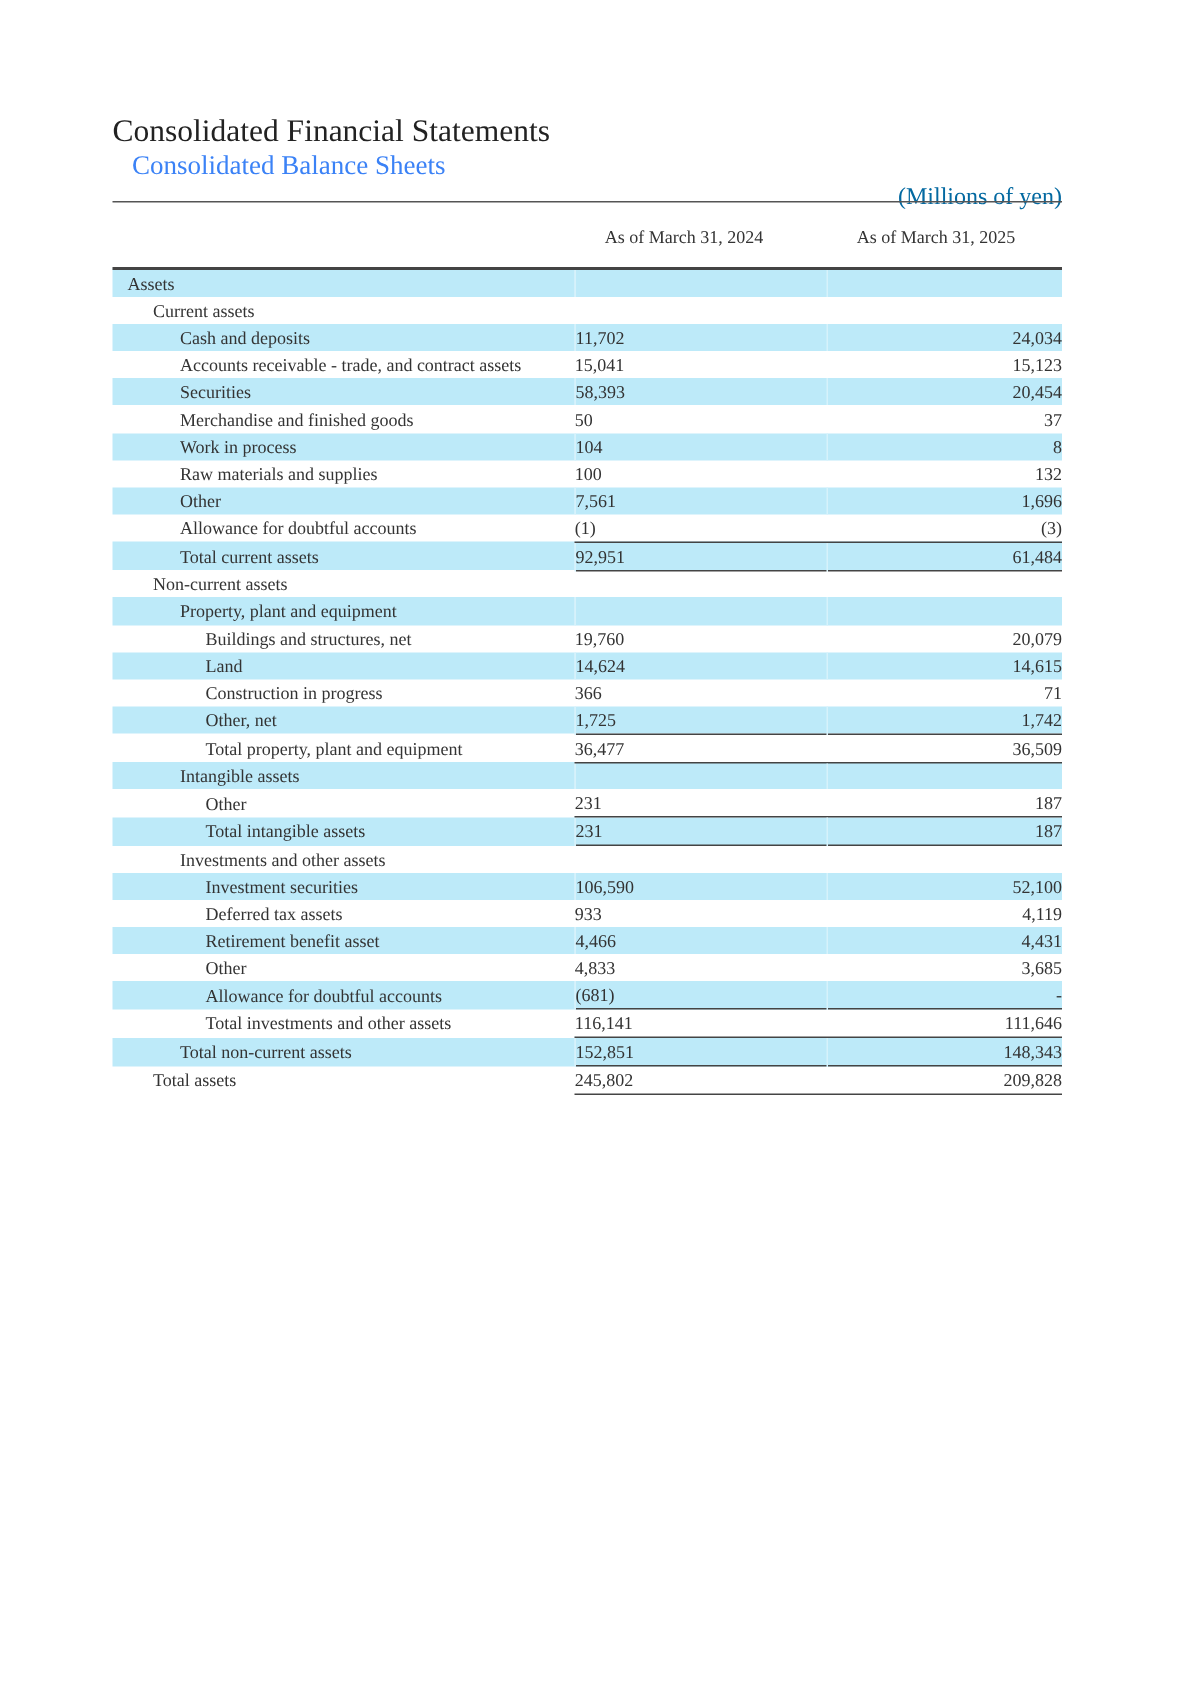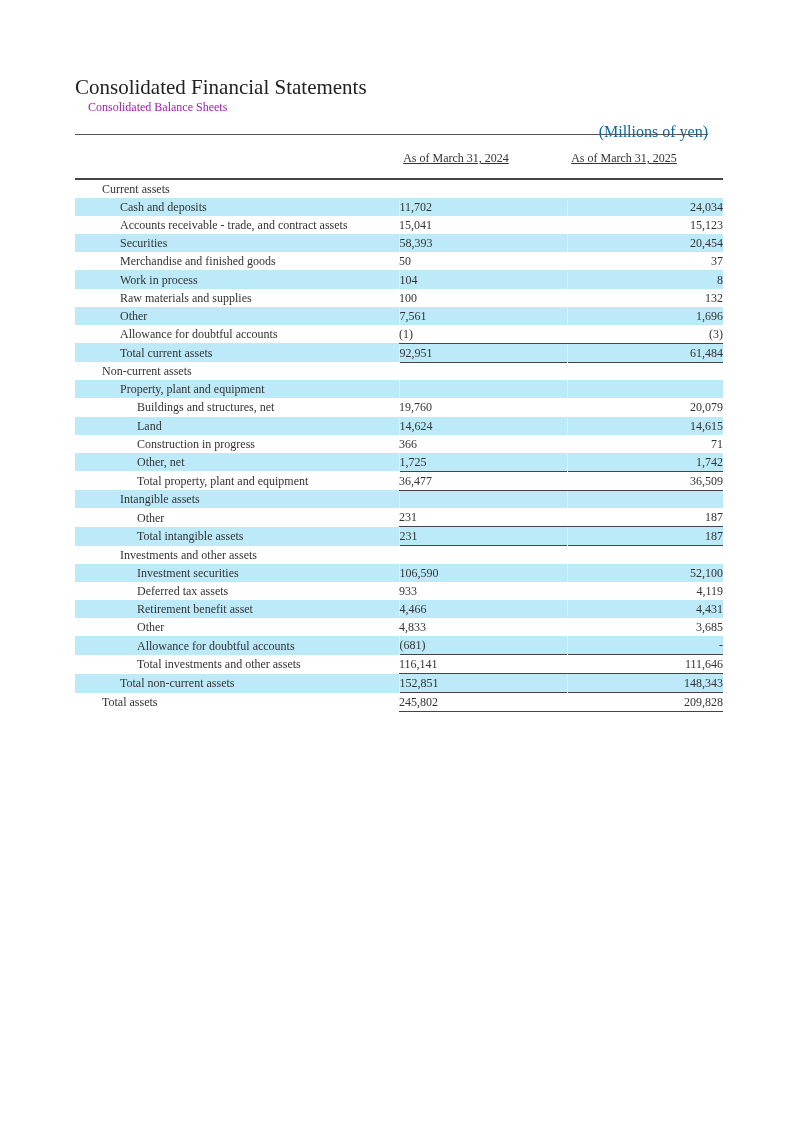--- a/index.html
+++ b/index.html
@@ -1,21 +1,21 @@
 <!DOCTYPE html>
 <html><head>
 <meta charset="utf-8">
 <style>
   html, body { margin: 0; padding: 0; background: #ffffff; }
   body { width: 800px; height: 1131px; position: relative; font-family: "Liberation Serif", "DejaVu Serif", serif; color: #333333; }
   .title { position: absolute; left: 75px; top: 75px; font-size: 21px; color: #222; }
-  .subtitle { position: absolute; left: 88px; top: 100px; font-size: 12px; color: #a21caf; }
+  .subtitle { position: absolute; left: 88px; top: 100px; font-size: 18px; color: #3b82f6; }
   .unit { position: absolute; right: 92px; top: 123px; font-size: 16px; color: #0369a1; }
   .top-rule { position: absolute; left: 75px; width: 633px; top: 134px; border-top: 1.5px solid #555; }
-  .col-head { position: absolute; top: 151px; font-size: 12px; color: #333; text-align: center; width: 168px; text-decoration: underline; }
+  .col-head { position: absolute; top: 151px; font-size: 12px; color: #333; text-align: center; width: 168px; }
   .col-head.c1 { left: 372px; }
   .col-head.c2 { left: 540px; }
   table { position: absolute; left: 75px; top: 178px; border-collapse: collapse; width: 633px; table-layout: fixed; font-size: 12px; border-top: 2px solid #444; }
   td { height: 18.1px; padding: 0; line-height: 18px; white-space: nowrap; }
   td.lbl { width: 297px; }
   td.v1 { width: 168px; text-align: left; padding-right: 4px; box-sizing: border-box; }
   td.v2 { width: 156px; text-align: right; padding-right: 0px; box-sizing: border-box; }
   tr.hl td { background: #bdeaf9; }
   tr.hl td.v1 { border-left: 1px solid #d6f2fb; }
   tr.hl td.v2 { border-left: 1px solid #d6f2fb; }
@@ -31,20 +31,25 @@
 
 <div class="title">Consolidated Financial Statements</div>
 <div class="subtitle">Consolidated Balance Sheets</div>
 <div class="unit">(Millions of yen)</div>
 <div class="top-rule"></div>
 <div class="col-head c1">As of March 31, 2024</div>
 <div class="col-head c2">As of March 31, 2025</div>
 
 <table>
   <tbody id="tbody">
+      <tr class="hl">
+        <td class="lbl ind0">Assets</td>
+        <td class="v1"></td>
+        <td class="v2"></td>
+      </tr>
       <tr>
         <td class="lbl ind1">Current assets</td>
         <td class="v1"></td>
         <td class="v2"></td>
       </tr>
       <tr class="hl">
         <td class="lbl ind2">Cash and deposits</td>
         <td class="v1">11,702</td>
         <td class="v2">24,034</td>
       </tr>

